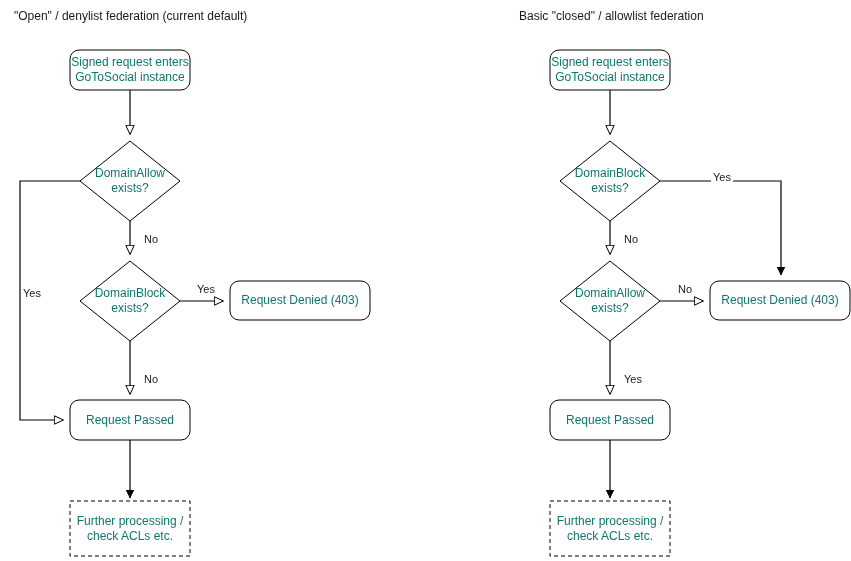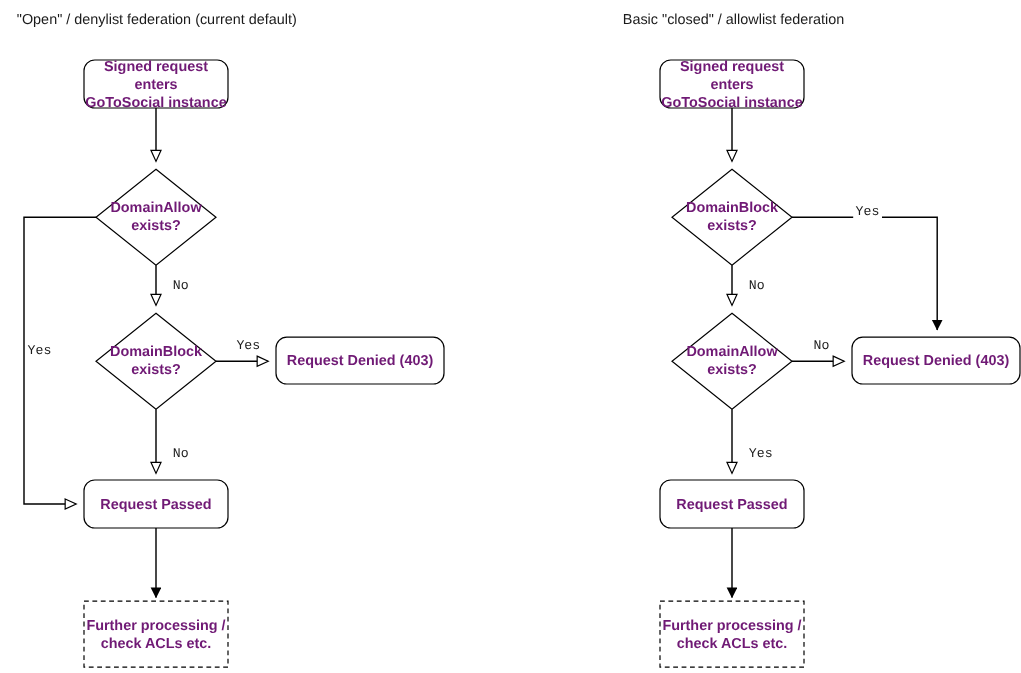--- a/index.html
+++ b/index.html
@@ -30,39 +30,37 @@
     height: 561px;
   }
   .node-label {
     position: absolute;
     display: flex;
     align-items: center;
     justify-content: center;
     text-align: center;
     line-height: 15px;
     font-size: 12px;
-    color: #701a75;
+    color: #0f766e;
     white-space: pre-line;
     pointer-events: none;
-    font-weight: bold;
   }
   .diagram-title {
     position: absolute;
     font-size: 12px;
     color: #1a1a1a;
     white-space: nowrap;
   }
   .edge-label {
     position: absolute;
     font-size: 11px;
     color: #1a1a1a;
     background: #ffffff;
     padding: 0 2px;
     white-space: nowrap;
-    font-family: Liberation Mono, monospace;
   }
 </style>
 </head>
 <body>
 
 <div id="canvas">
     <svg class="svg-layer" width="851" height="561" viewBox="0 0 851 561">
       <defs>
         <marker id="arrow-open" markerWidth="12" markerHeight="12" refX="9.5" refY="5" orient="auto" markerUnits="userSpaceOnUse">
           <path d="M 0.8 0.8 L 10 5 L 0.8 9.2 z" fill="#ffffff" stroke="#000000" stroke-width="1"></path>

